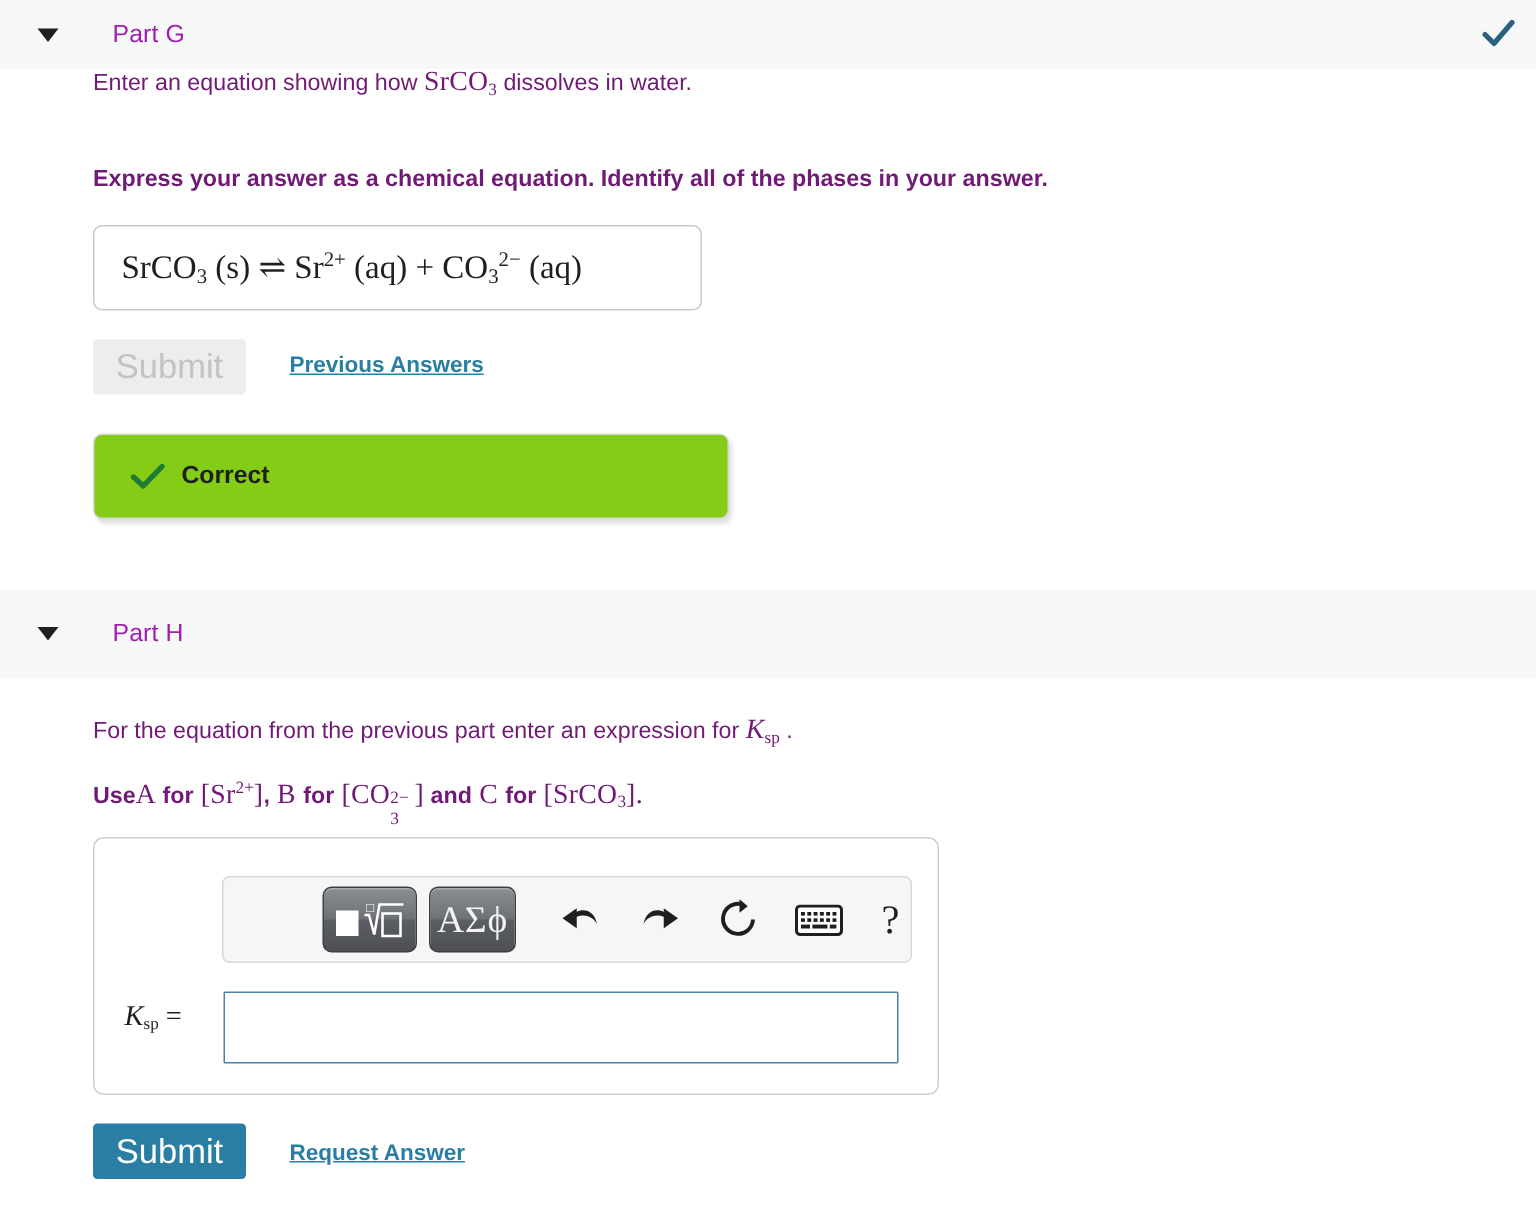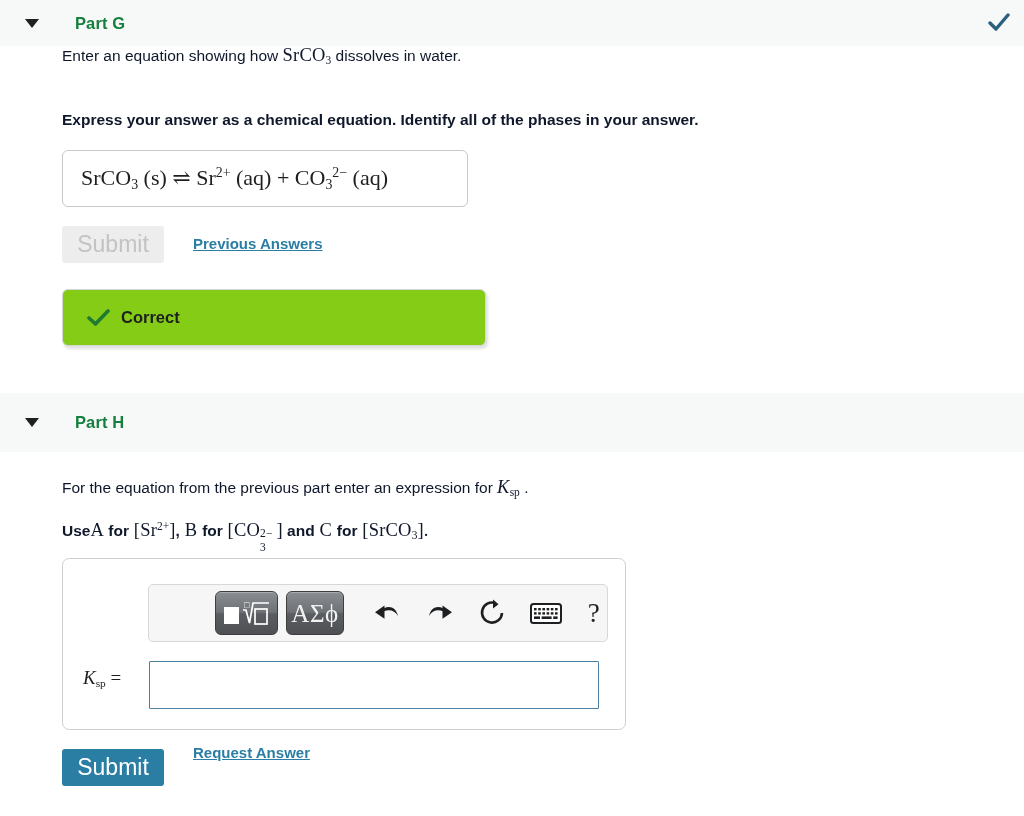--- a/index.html
+++ b/index.html
@@ -28,38 +28,38 @@
     width: 0; height: 0;
     border-left: 7px solid transparent;
     border-right: 7px solid transparent;
     border-top: 9px solid #1d1f21;
     margin-left: 25px;
     margin-right: 0;
     cursor: pointer;
   }
   .part-title {
     font-size: 16.5px;
-    font-weight: bold;
-    color: #15803d;
+    font-weight: normal;
+    color: #a21caf;
     margin-left: 36px;
     letter-spacing: 0.1px;
   }
   .header-check {
     position: absolute;
     right: 14px;
     top: 50%;
     transform: translateY(-50%);
     line-height: 0;
   }
 
   
   .q-text {
     position: absolute;
     font-size: 15.5px;
-    color: #0f172a;
+    color: #701a75;
     white-space: nowrap;
   }
   .q-text.bold { font-weight: bold; }
 
   
   .m {
     font-family: "Liberation Serif", "DejaVu Serif", serif;
     font-size: 18.5px;
     letter-spacing: 0.2px;
     font-weight: normal;
@@ -350,13 +350,13 @@
     </div>
   </div>
 
   <span class="ksp-label" style="top:108px; left:20px;"><span class="it">K</span><sub>sp</sub>&nbsp;=</span>
 
   <input class="ksp-input" type="text" value="" style="top: 102px; left: 86px; width: 450px; height: 48px;" placeholder="">
 </div>
 
 <div class="btn btn-primary" style="top:749px; left:62px; width:102px; height:37px;">Submit</div>
 
-<div class="link" style="top:744px; left:193px;">Request Answer</div>
+<div class="link" style="top:760px; left:193px;">Request Answer</div>
 
 </body></html>

